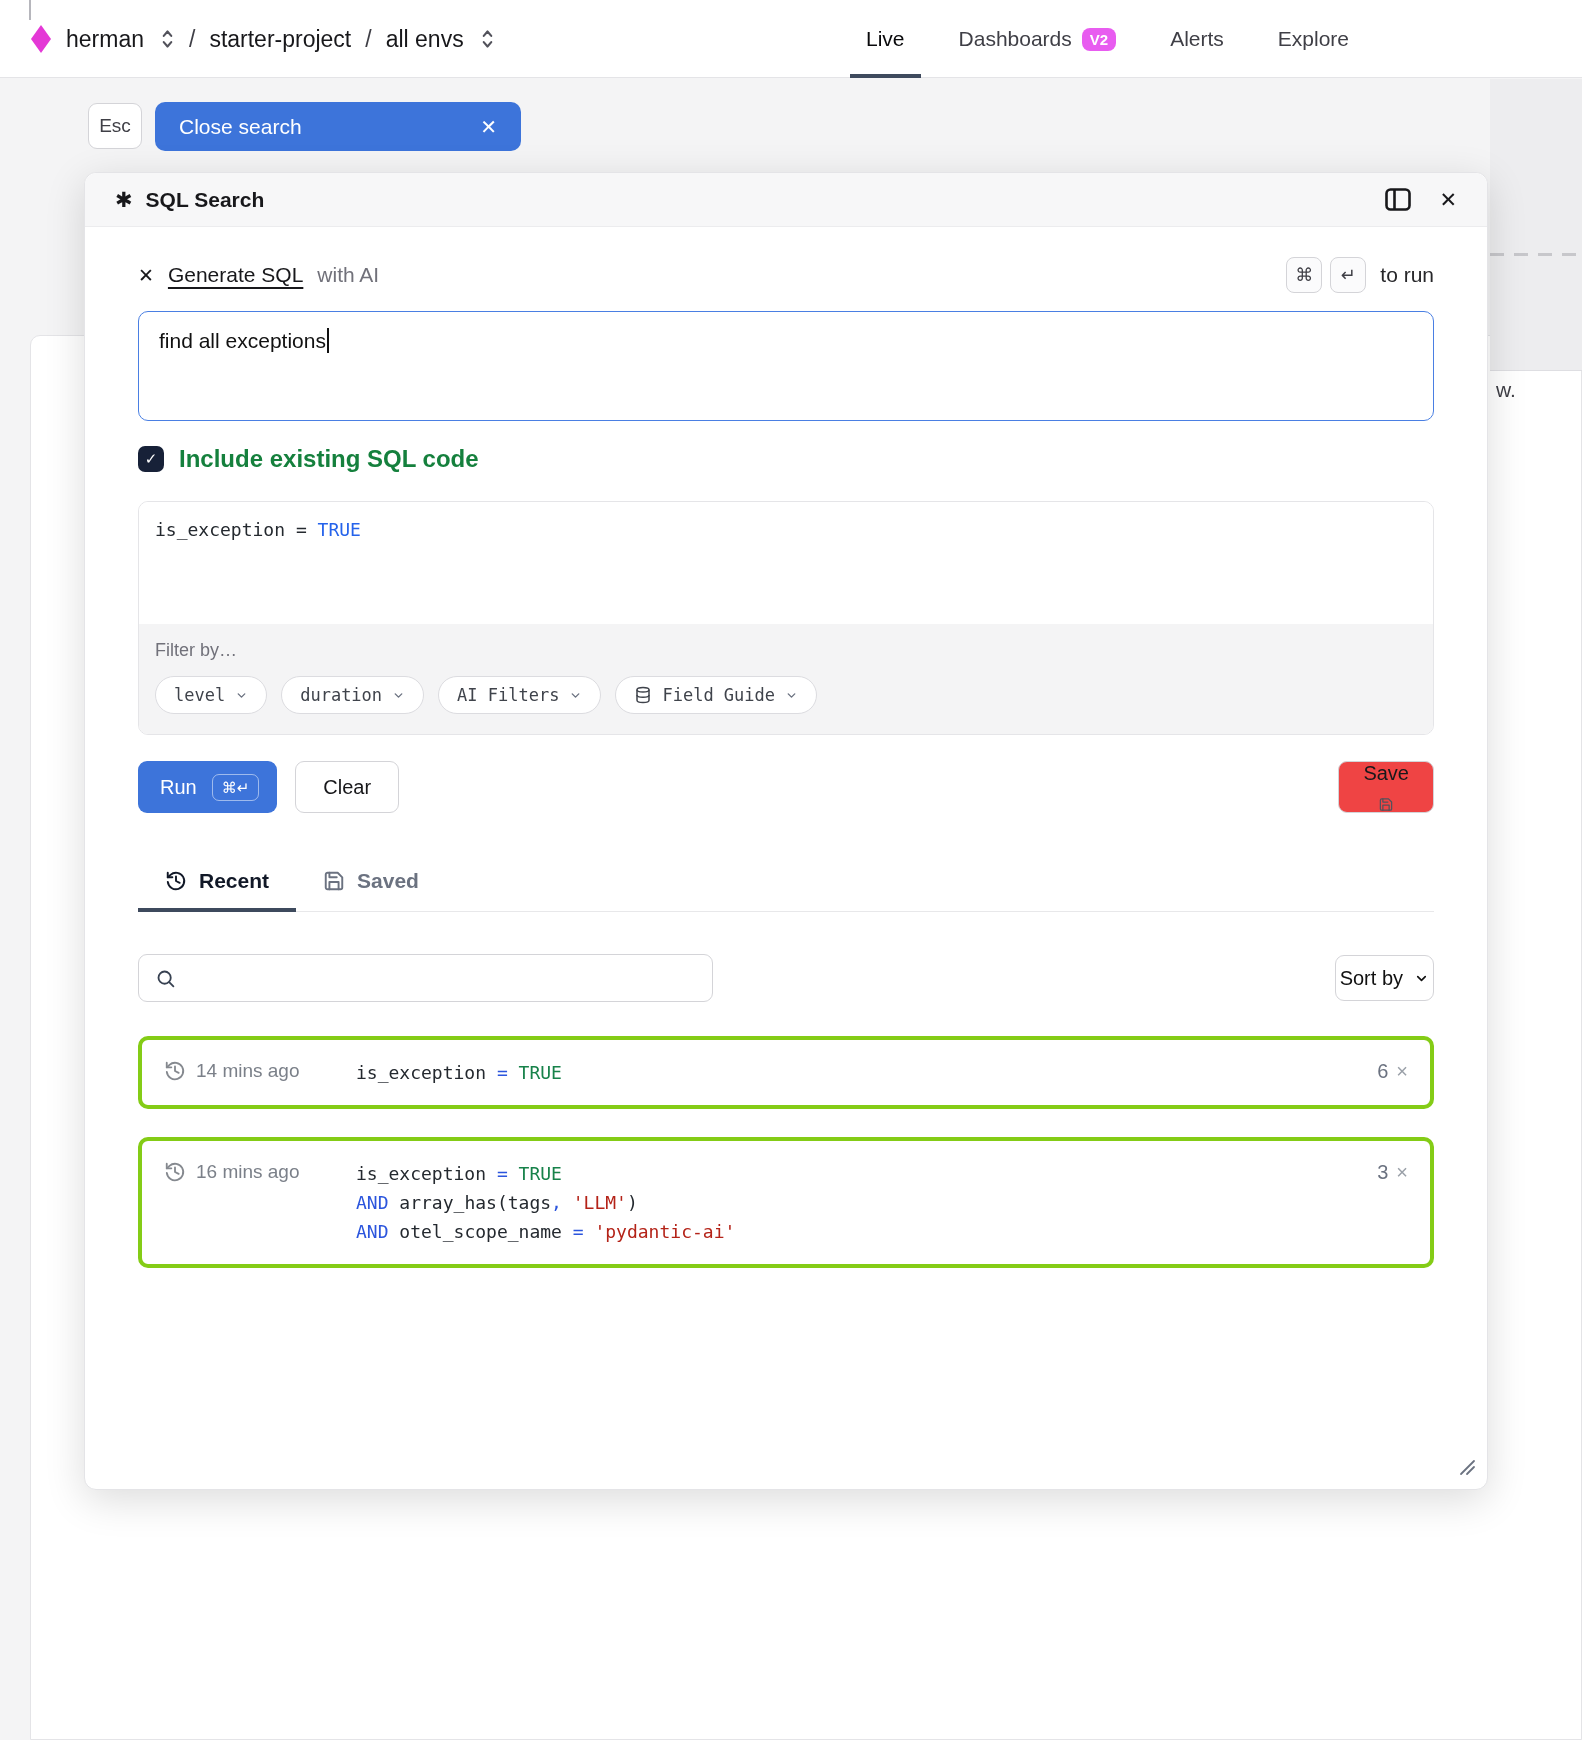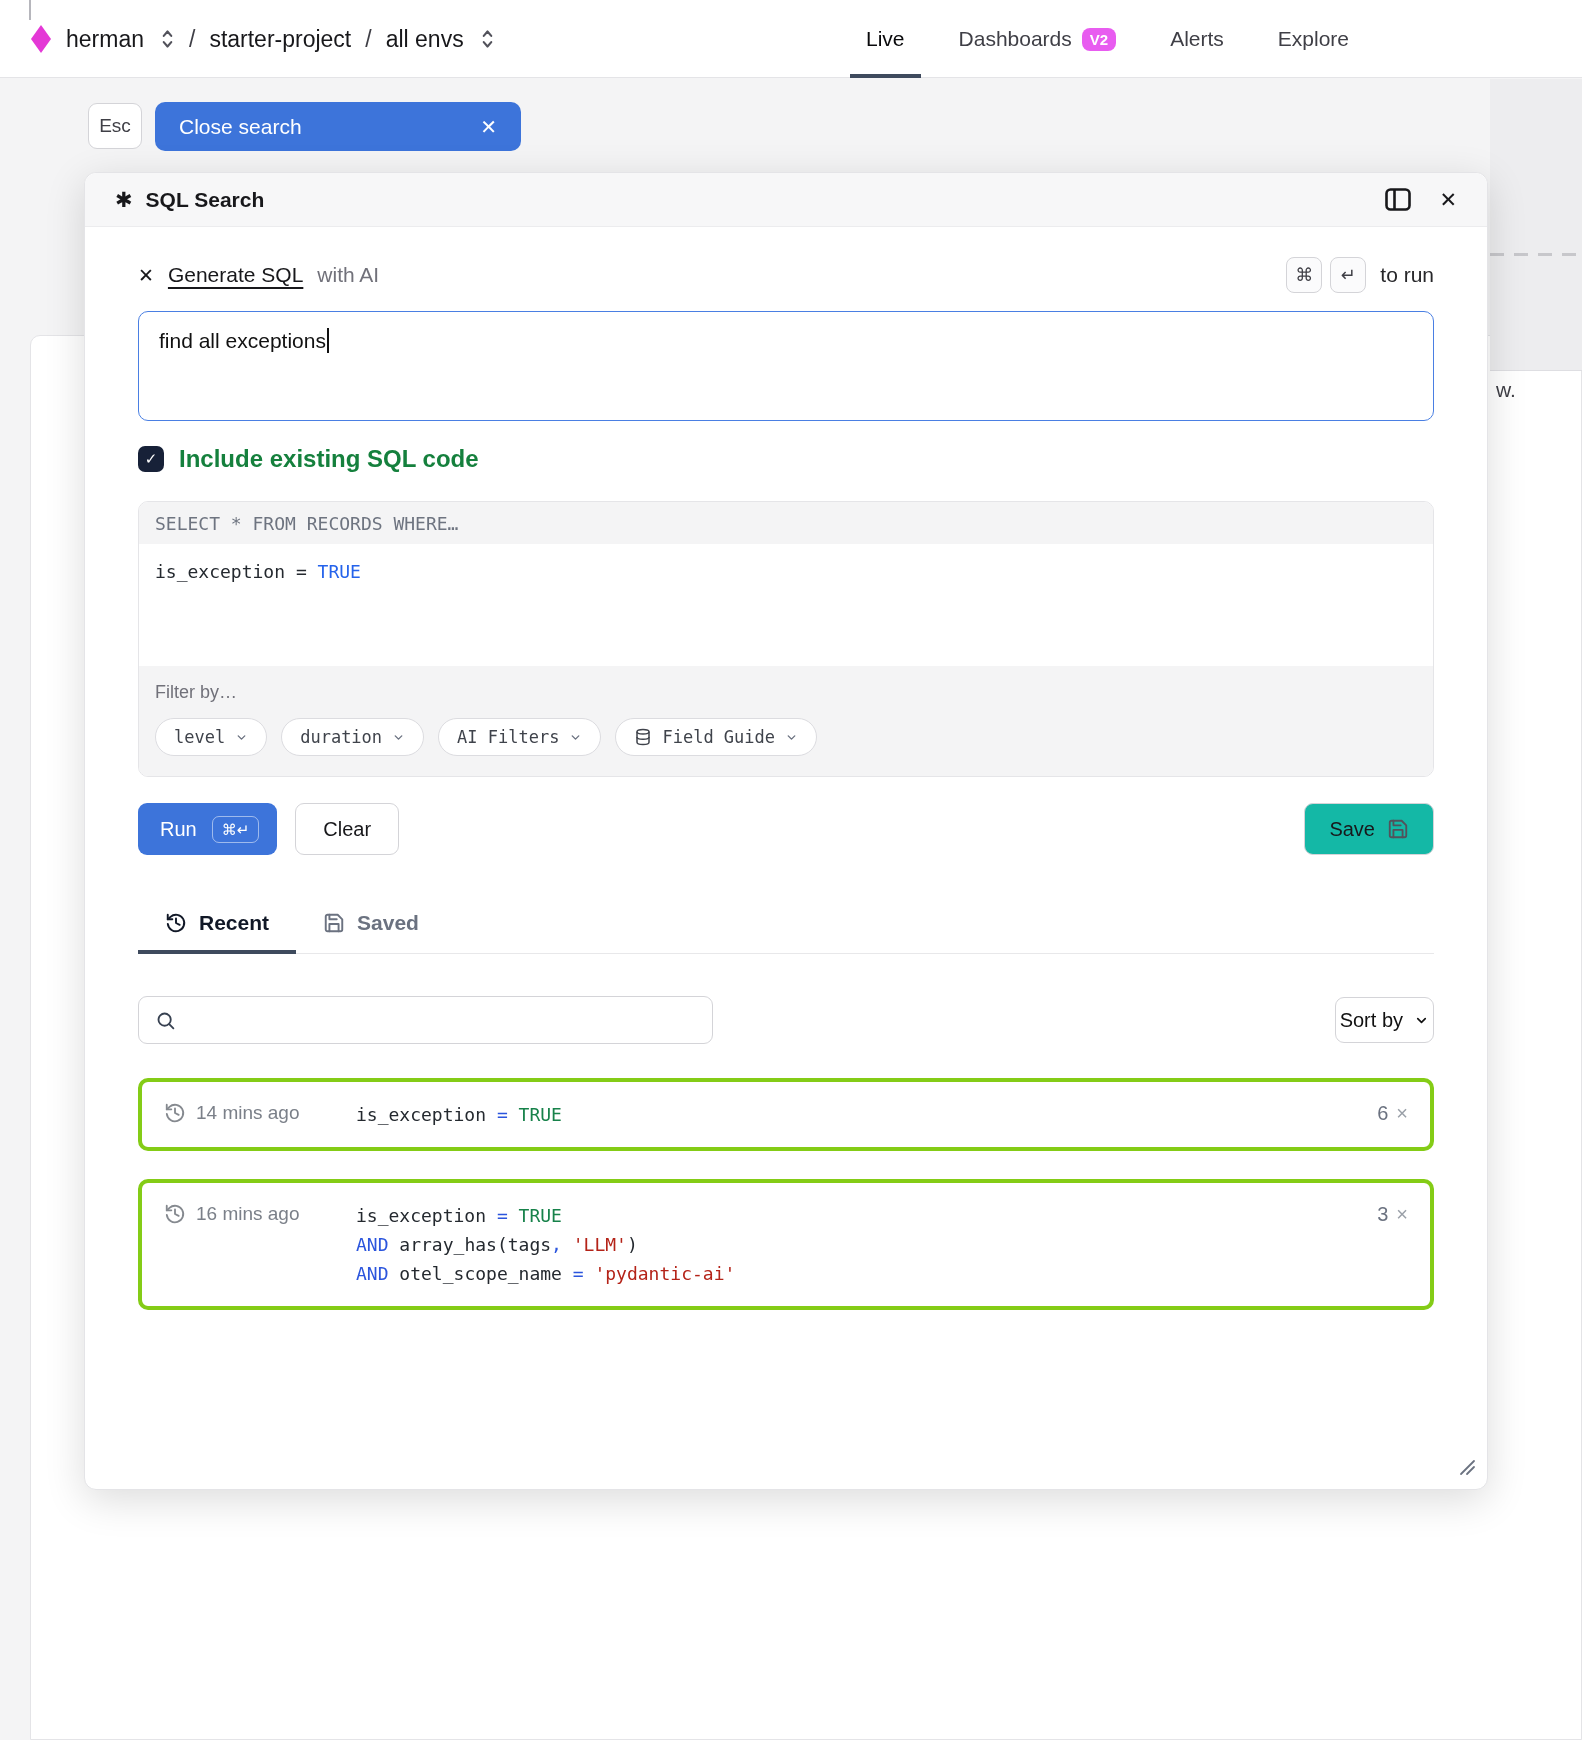--- a/index.html
+++ b/index.html
@@ -87,21 +87,21 @@
           border:1px solid #dcdce0; border-radius:999px; font-size:17px; color:#3f434b; cursor:pointer; }
   .chip svg { color:#6b7280; }
   .chip .dbicon { color:#3f434b; }
 
   .actions { margin-top:26px; display:flex; align-items:center; }
   .btn { height:52px; display:inline-flex; align-items:center; justify-content:center; border-radius:9px;
          font-size:20px; cursor:pointer; }
   .btn-run { background:#3d74da; color:#fff; padding:0 18px 0 22px; gap:15px; }
   .run-kbd { border:1.5px solid rgba(255,255,255,.5); border-radius:7px; padding:5px 9px; font-size:15px; line-height:1; }
   .btn-clear { margin-left:18px; background:#fff; border:1px solid #d4d4d8; color:#18181b; padding:0 27px; }
-  .btn-save { margin-left:auto; background:#14b8a6; border:1px solid #d4d4d8; color:#18181b; padding:0 24px; gap:12px; }
+  .btn-save { margin-left:auto; background:#ef4444; border:1px solid #d4d4d8; color:#18181b; padding:0 24px; gap:12px;flex-direction:column; }
   .btn-save svg { color:#52525b; }
 
   .tabs { margin-top:56px; display:flex; border-bottom:1px solid #e8e8ea; }
   .tab { position:relative; display:flex; align-items:center; gap:12px; font-size:21px; font-weight:600;
          color:#6b7280; padding:0 27px 18px; cursor:pointer; }
   .tab.active { color:#111827; }
   .tab.active::after { content:""; position:absolute; left:0; right:0; bottom:-1px; height:4px; background:#3e4a5d; }
 
   .search-row { margin-top:42px; display:flex; align-items:center; }
   .search-input { width:575px; height:48px; border:1px solid #d4d4d8; border-radius:9px; display:flex;
@@ -223,21 +223,20 @@
     </div>
 
     <div class="chk-row">
       <div class="chk-box">
         <span>✓</span>
       </div>
       <div class="chk-label">Include existing SQL code</div>
     </div>
 
     <div class="editor">
-      <div class="editor-head mono">SELECT * FROM RECORDS WHERE…</div>
       <div class="editor-code mono">
           <div><span class="tk-p">is_exception = </span><span class="tk-bl">TRUE</span></div>
         </div>
       <div class="editor-foot">
         <div class="filter-label">Filter by…</div>
         <div class="chips">
           <div class="chip mono">
             <span>level</span>
             <svg width="13" height="13" viewBox="0 0 24 24" fill="none" stroke="currentColor" stroke-width="2.6" stroke-linecap="round" stroke-linejoin="round">
                 <polyline points="6 9 12 15 18 9"></polyline>

